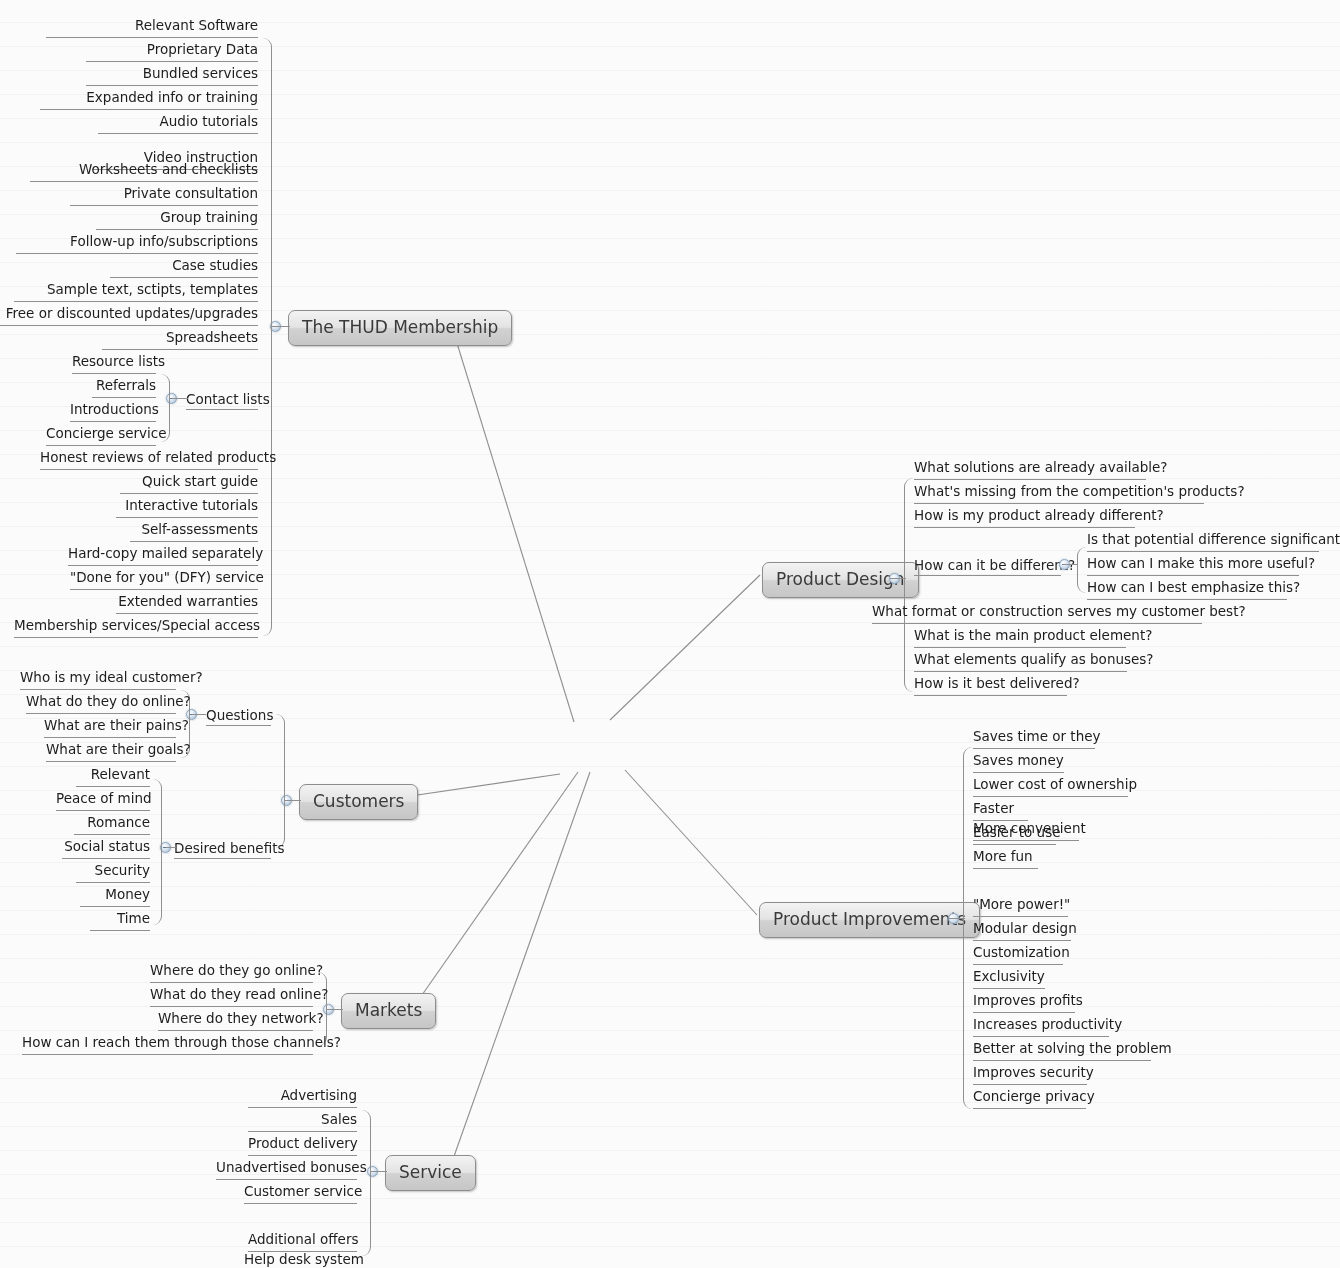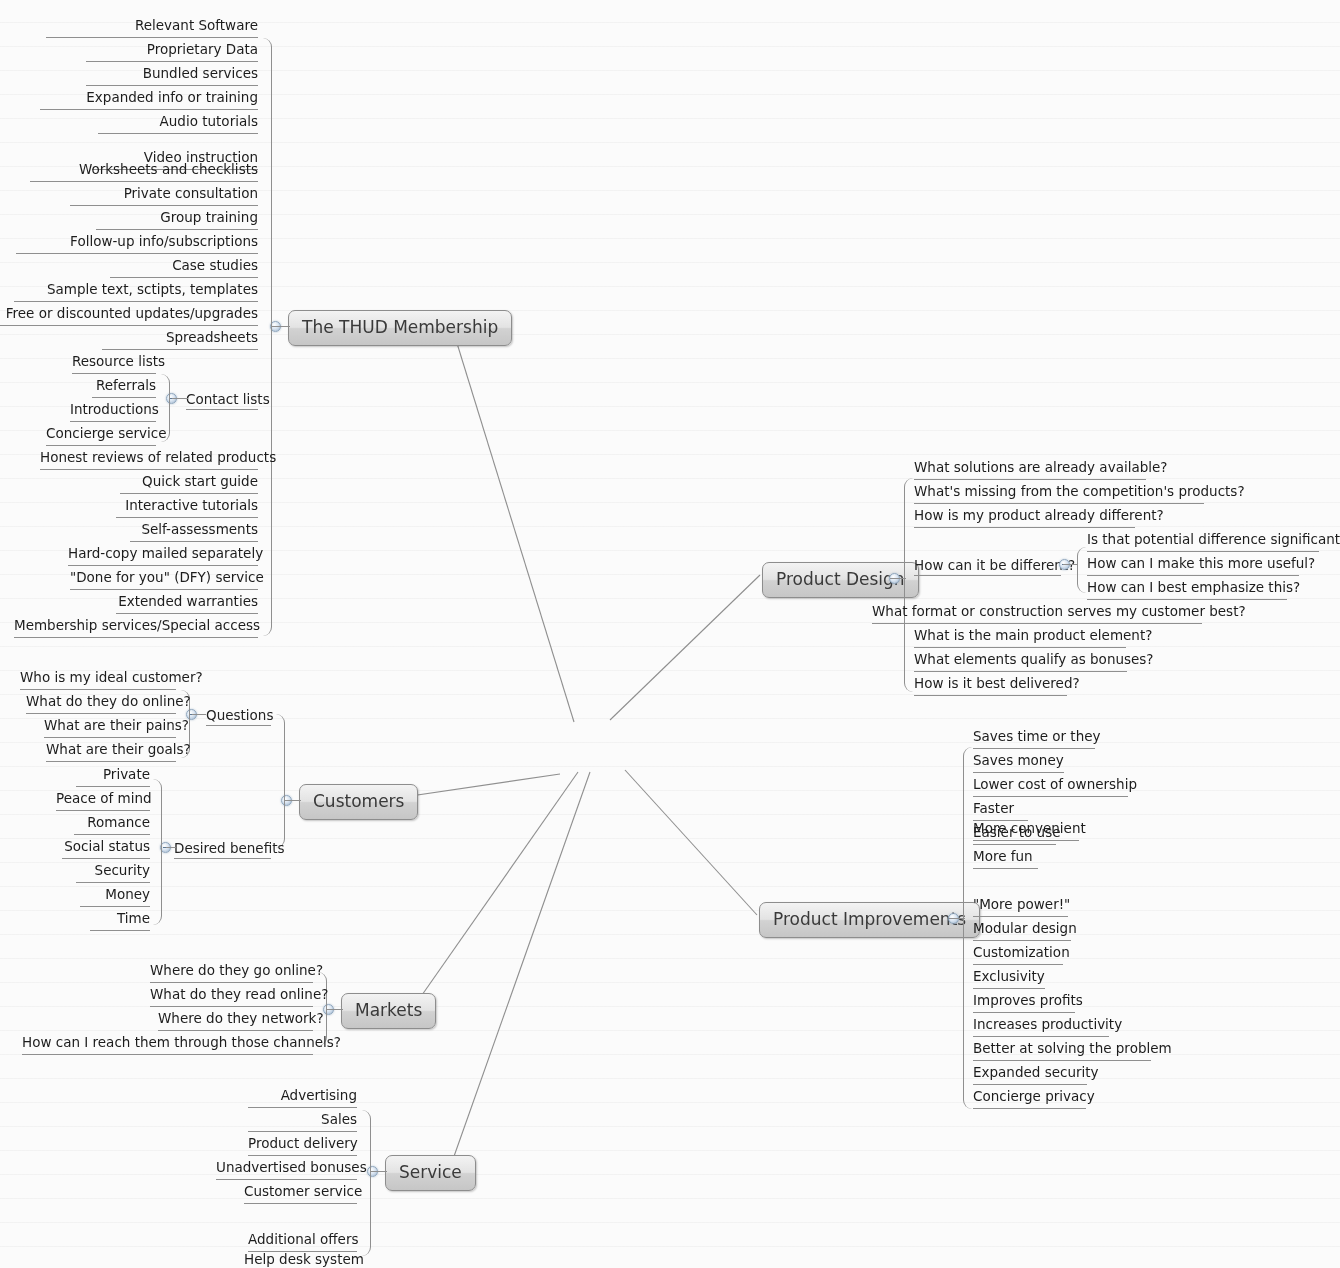--- a/index.html
+++ b/index.html
@@ -204,21 +204,21 @@
   <div class="leaf r-align" style="left:46px; top:741px; width:130px;">What are their goals?</div>
 
   <div class="node sub" style="left:174px; top:840px;">
     <span>Desired benefits</span>
   </div>
   <div class="toggle" style="left:160px; top:842px;"></div>
   <div class="stub" style="left:166px; top:847px; width:10px;"></div>
   <div class="stub" style="left:174px; top:858px; width:97px;"></div>
   <div class="spine left" style="left:150px; top:779px; height:146px; width:12px;"></div>
 
-  <div class="leaf r-align" style="left:76px; top:766px;  width:74px;">Private</div>
+  <div class="leaf r-align" style="left:76px; top:766px;  width:74px;">Relevant</div>
   <div class="leaf r-align" style="left:56px; top:790px;  width:94px;">Peace of mind</div>
   <div class="leaf r-align" style="left:74px; top:814px;  width:76px;">Romance</div>
   <div class="leaf r-align" style="left:62px; top:838px;  width:88px;">Social status</div>
   <div class="leaf r-align" style="left:76px; top:862px;  width:74px;">Security</div>
   <div class="leaf r-align" style="left:80px; top:886px;  width:70px;">Money</div>
   <div class="leaf r-align" style="left:90px; top:910px;  width:60px;">Time</div>
 
   <div class="node branch" style="left:341px; top:993px;text-align:center;">
     <span>Markets</span>
   </div>
@@ -288,16 +288,16 @@
   <div class="leaf l-align" style="left:973px; top:824px;  width:83px;">Easier to use</div>
   <div class="leaf l-align" style="left:973px; top:848px;  width:65px;">More fun</div>
   <div class="leaf l-align" style="left:973px; top:820px;  width:106px;">More convenient</div>
   <div class="leaf l-align" style="left:973px; top:896px;  width:95px;">"More power!"</div>
   <div class="leaf l-align" style="left:973px; top:920px;  width:98px;">Modular design</div>
   <div class="leaf l-align" style="left:973px; top:944px;  width:90px;">Customization</div>
   <div class="leaf l-align" style="left:973px; top:968px;  width:72px;">Exclusivity</div>
   <div class="leaf l-align" style="left:973px; top:992px;  width:102px;">Improves profits</div>
   <div class="leaf l-align" style="left:973px; top:1016px; width:136px;">Increases productivity</div>
   <div class="leaf l-align" style="left:973px; top:1040px; width:178px;">Better at solving the problem</div>
-  <div class="leaf l-align" style="left:973px; top:1064px; width:114px;">Expanded security</div>
+  <div class="leaf l-align" style="left:973px; top:1064px; width:114px;">Improves security</div>
   <div class="leaf l-align" style="left:973px; top:1088px; width:113px;">Concierge privacy</div>
 
 </div>
 
 </body></html>

